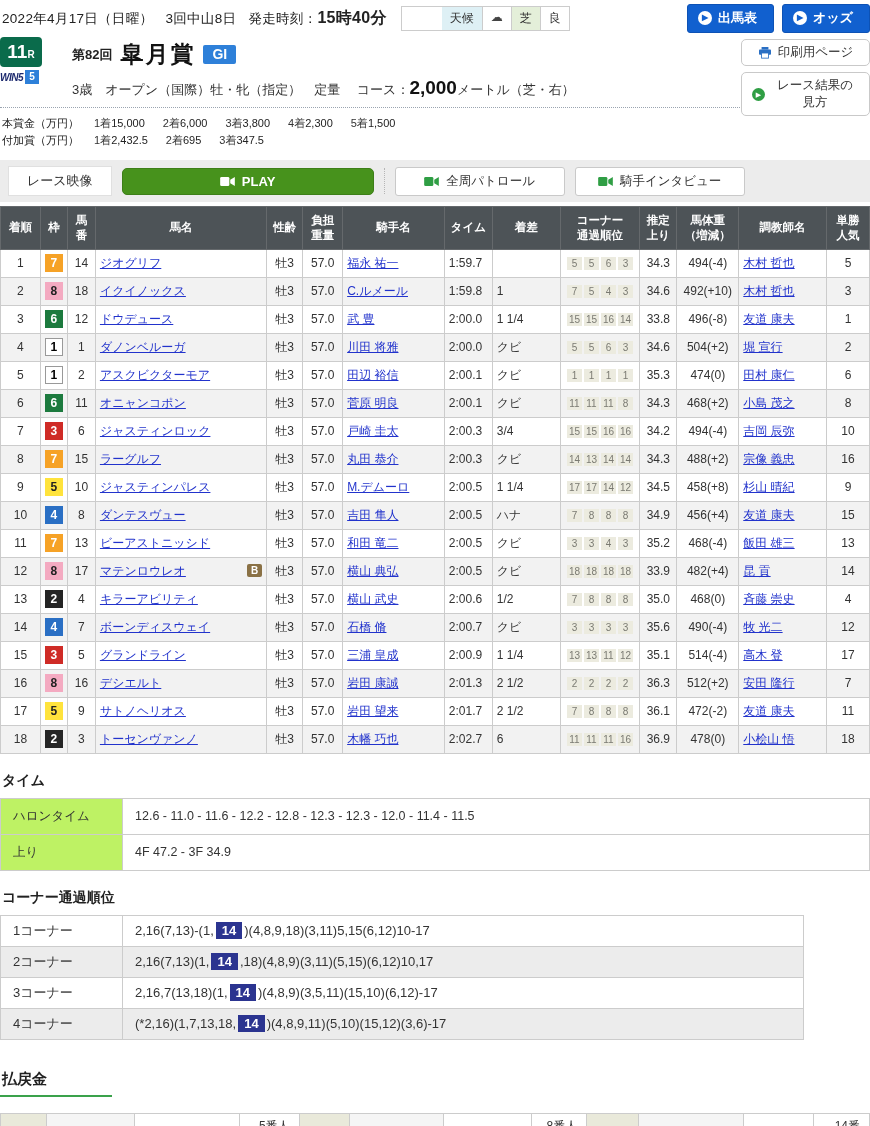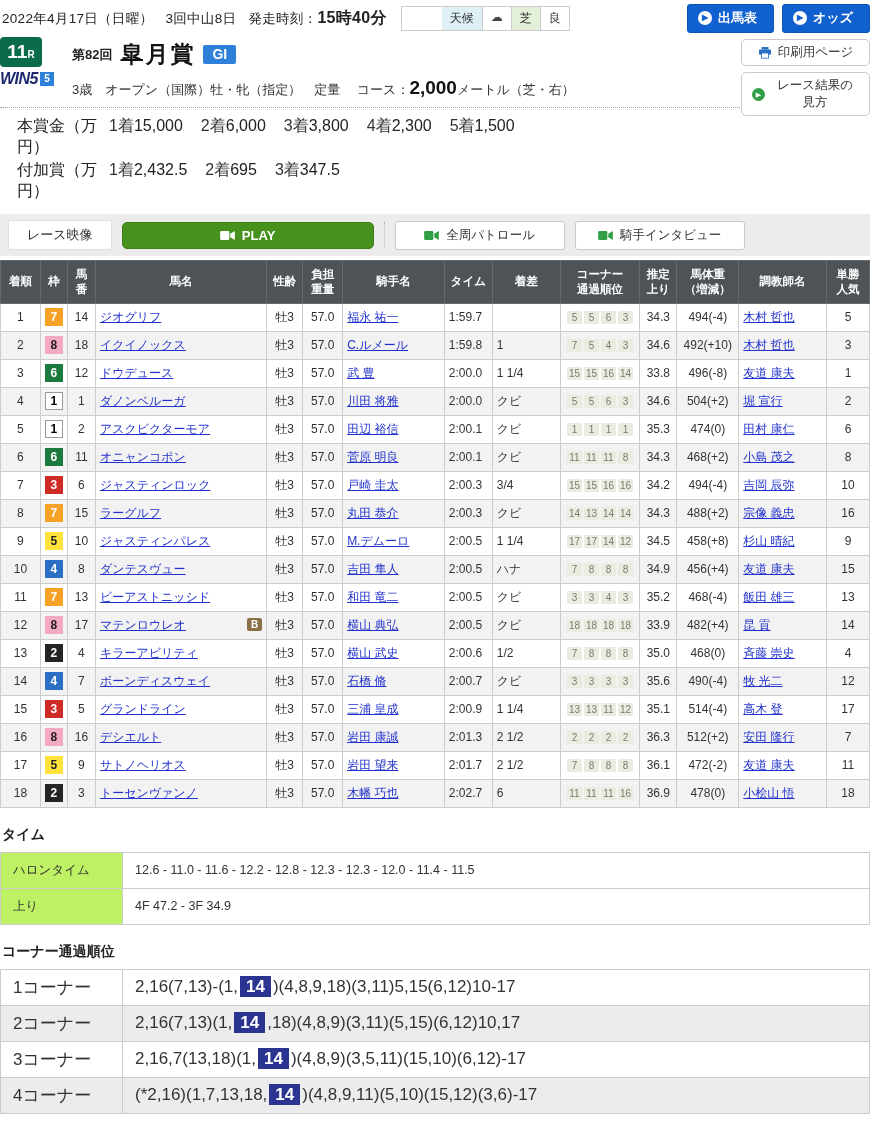--- a/index.html
+++ b/index.html
@@ -29,41 +29,41 @@
   .circ-w { width: 14px; height: 14px; border-radius: 50%; background: #fff; color: #1160cf;
     font-size: 8px; line-height: 14px; text-align: center; display: inline-block; }
 
   
   .title-area { display: flex; padding: 2px 0 8px 0; border-bottom: 1px dotted #9aa4b0; position: relative; }
   .badge-col { width: 62px; margin-right: 10px; }
   .race-num { background: #0a6b4b; color: #fff; width: 42px; height: 30px; border-radius: 4px;
     text-align: center; font-weight: bold; font-size: 19px; line-height: 30px; }
   .race-num small { font-size: 10px; }
   .win5 { margin-top: 3px; width: 58px; display: flex; align-items: center; gap: 2px; cursor: pointer; }
-  .win5-txt { font-style: italic; font-weight: bold; font-size: 16px; color: #1d2a6e; letter-spacing: -0.5px; }
+  .win5-txt { font-style: italic; font-weight: bold; font-size: 10px; color: #1d2a6e; letter-spacing: -0.5px; }
   .win5-num { background: #2e80d9; color: #fff; width: 14px; height: 14px; font-size: 10px; font-weight: bold;
     text-align: center; line-height: 14px; display: inline-block; }
   .race-head-line { display: flex; align-items: center; gap: 8px; margin-top: 2px; }
   .edition { font-size: 13px; font-weight: bold; color: #222; }
   .race-name { font-size: 23px; font-weight: bold; color: #111; letter-spacing: 2px; }
   .grade { background: #2e80d9; color: #fff; font-weight: bold; font-size: 14px; padding: 1px 9px 2px; border-radius: 2px; }
   .cond-line { margin-top: 7px; font-size: 13px; color: #333; }
   .cond-line .dist { font-size: 19px; font-weight: bold; color: #111; }
   .side-buttons { position: absolute; right: 0; top: 4px; display: flex; flex-direction: column; gap: 6px; }
   .btn-white {
     background: #fff; border: 1px solid #c9c9c9; border-radius: 5px; color: #333;
     font-size: 12.5px; padding: 4px 10px; width: 129px; cursor: pointer;
     display: flex; align-items: center; justify-content: center; gap: 6px;
   }
   .circ-g { width: 13px; height: 13px; border-radius: 50%; background: #2f9e44; color: #fff;
     font-size: 7px; line-height: 13px; text-align: center; display: inline-block; flex: 0 0 13px; }
   .printer-ic { color: #2a6fc4; display: inline-flex; }
 
   
-  .prize { padding: 8px 17px 10px; font-size: 16px; color: #222; }
+  .prize { padding: 8px 2px 10px; font-size: 11px; color: #222; }
   .prize-row { display: flex; margin-bottom: 2px; }
   .prize-row .plab { width: 92px; }
   .prize-row .rk { width: 30px; text-align: left; color: #333; }
   .prize-row .pv { width: 56px; text-align: right; margin-right: 18px; }
 
   
   .video-bar { background: #ececec; padding: 6px 8px; display: flex; align-items: center; gap: 10px; }
   .v-plain { background: #fff; border: 1px solid #e0e0e0; padding: 5px 18px; font-size: 13px; color: #333; }
   .v-play { background: #47921c; border: 1px solid #3d7f18; color: #fff; font-weight: bold; width: 252px;
     padding: 5px 0; font-size: 13px; border-radius: 5px; cursor: pointer;
@@ -97,21 +97,21 @@
   .cnum { display: inline-block; min-width: 15px; padding: 1px 1px; margin: 0 1px;
     background: #ecebdf; color: #7a7a72; font-size: 10px; text-align: center; }
   .bbadge { display: inline-block; background: #8a7145; color: #fff; font-size: 10px; font-weight: bold;
     padding: 1px 4px; border-radius: 2px; float: right; margin-top: 1px; }
 
   
   h3.sec { font-size: 14px; font-weight: bold; color: #222; margin: 18px 0 8px 2px; }
   table.kv { width: 870px; border-collapse: collapse; font-size: 12.5px; }
   table.kv td { border: 1px solid #ccc; padding: 9px 12px; }
   table.kv td.k { width: 122px; background: #bef264; }
-  table.corner { width: 870px; border-collapse: collapse; font-size: 17px; }
+  table.corner { width: 804px; border-collapse: collapse; font-size: 13px; }
   table.corner td { border: 1px solid #ccc; padding: 6px 12px; }
   table.corner td.k { width: 122px; }
   table.corner tr:nth-child(even) td { background: #ececec; }
   .hl14 { background: #2b3490; color: #fff; font-weight: bold; padding: 1px 6px; margin: 0 2px; }
 
   
   h3.pay-title { font-size: 15px; font-weight: bold; color: #222; margin: 30px 0 0 2px; }
   .green-rule { width: 112px; height: 2px; background: #3aa24b; margin: 6px 0 16px 0; }
   table.payout { width: 870px; border-collapse: collapse; font-size: 13px; }
   table.payout td { border: 1px solid #ccc; padding: 4px 9px; height: 27px; }

